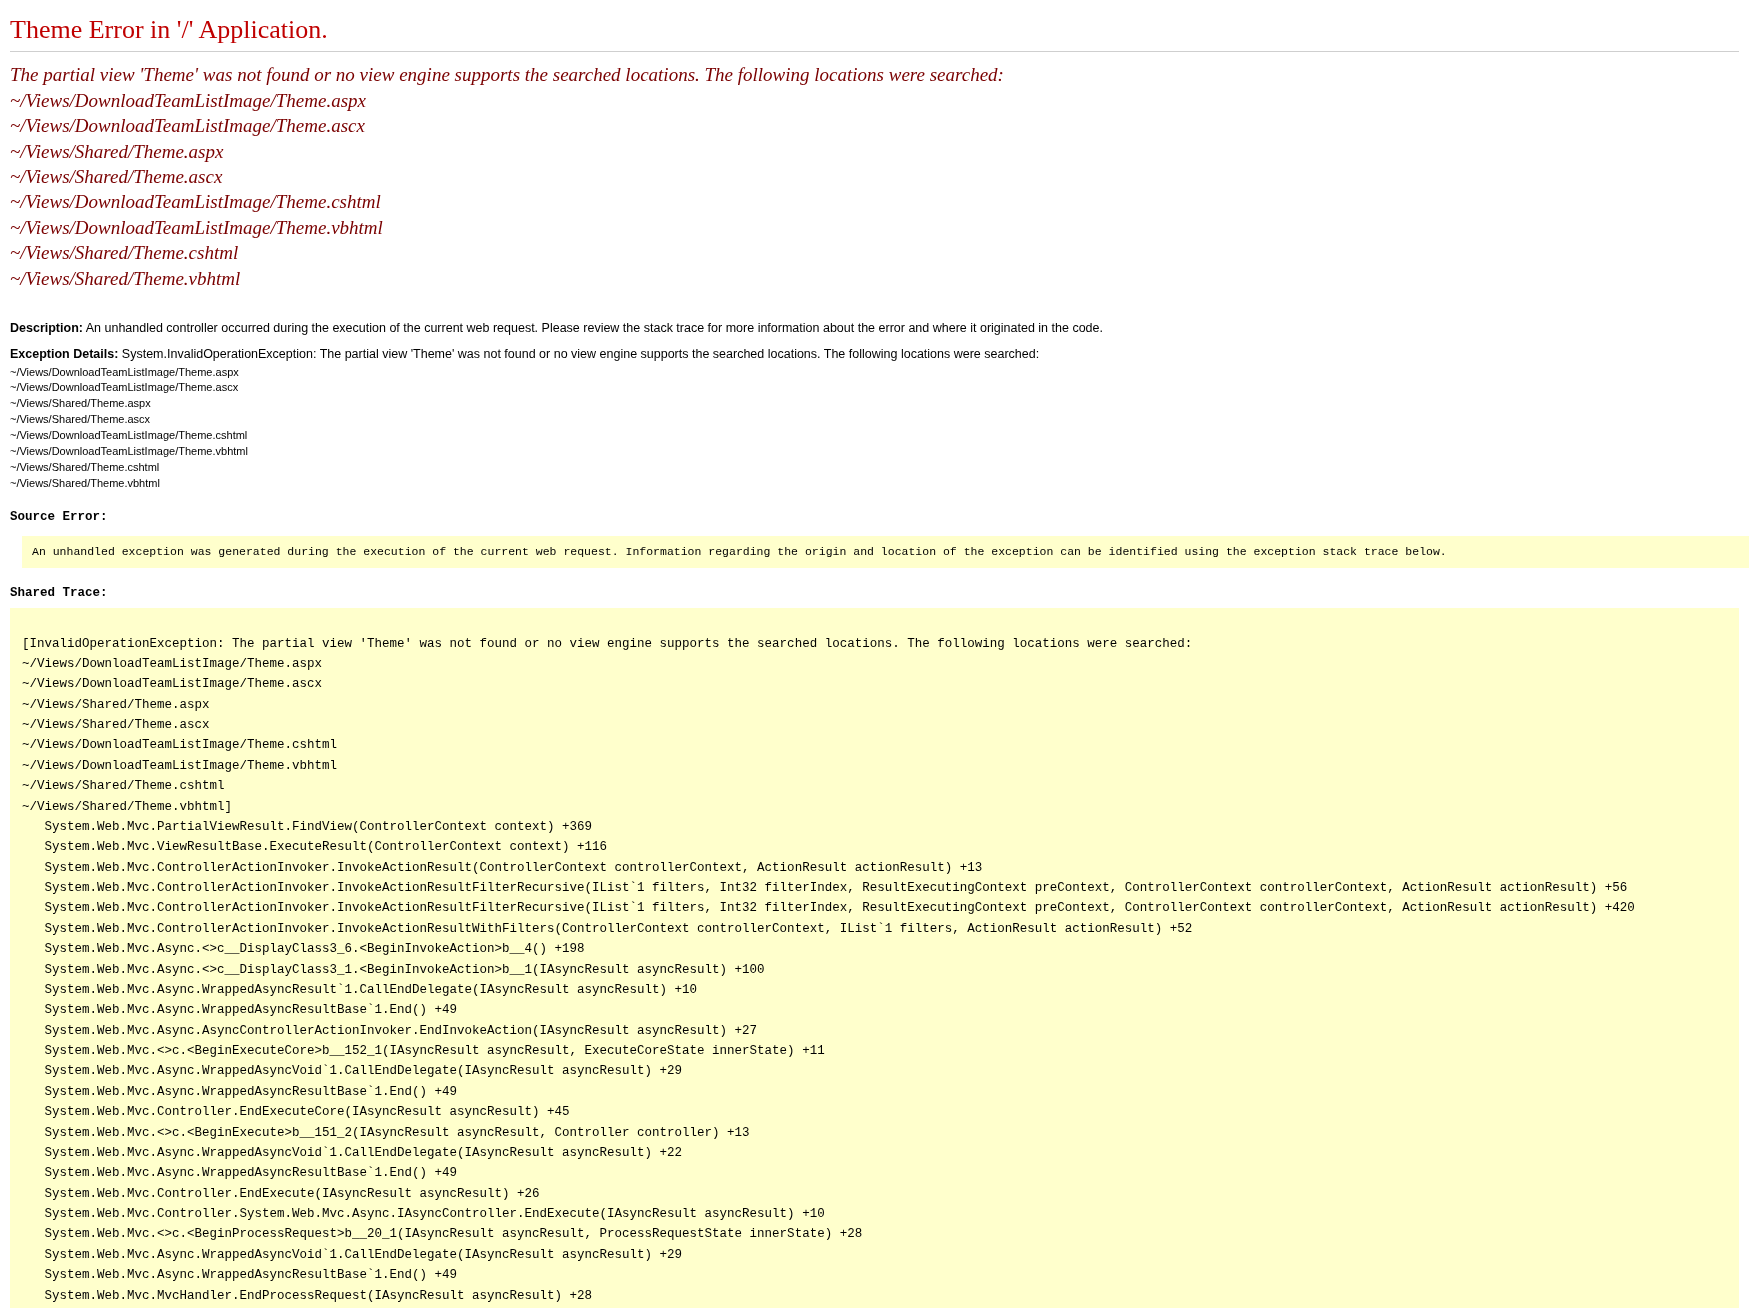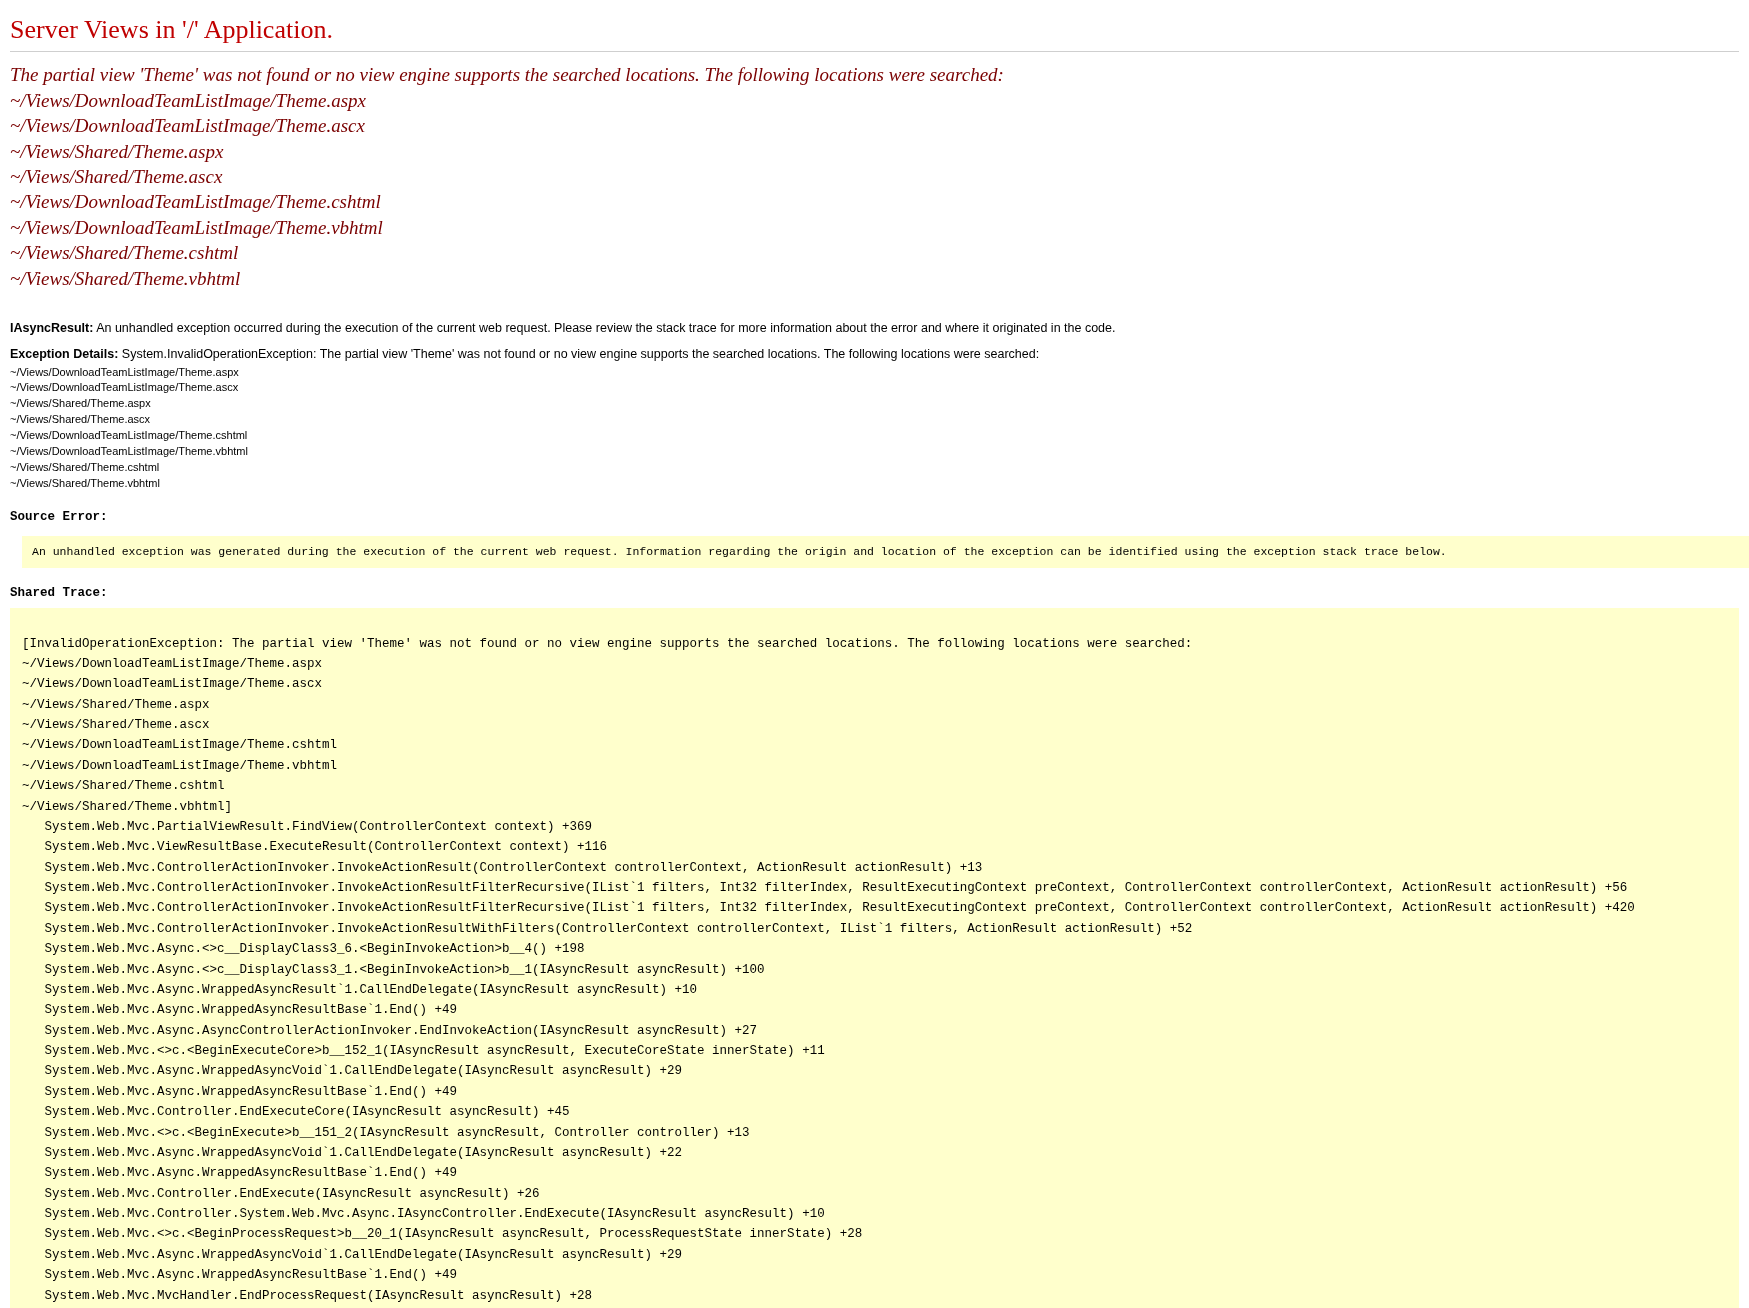--- a/index.html
+++ b/index.html
@@ -87,38 +87,38 @@
     margin: 0;
     width: 100%;
     box-sizing: border-box;
     white-space: pre;
     overflow: hidden;
   }
 </style>
 </head>
 <body>
 
-<h1 class="title">Server Views in '/' Application.</h1>
+<h1 class="title">Theme Error in '/' Application.</h1>
 <hr class="hr">
 
 <div class="message">
   <span>The partial view 'Theme' was not found or no view engine supports the searched locations. The following locations were searched:</span>
   <span class="loc">~/Views/DownloadTeamListImage/Theme.aspx</span>
   <span class="loc">~/Views/DownloadTeamListImage/Theme.ascx</span>
   <span class="loc">~/Views/Shared/Theme.aspx</span>
   <span class="loc">~/Views/Shared/Theme.ascx</span>
   <span class="loc">~/Views/DownloadTeamListImage/Theme.cshtml</span>
   <span class="loc">~/Views/DownloadTeamListImage/Theme.vbhtml</span>
   <span class="loc">~/Views/Shared/Theme.cshtml</span>
   <span class="loc">~/Views/Shared/Theme.vbhtml</span>
 </div>
 
 <div class="section">
-  <b>IAsyncResult:</b>
-  <span>An unhandled exception occurred during the execution of the current web request. Please review the stack trace for more information about the error and where it originated in the code.</span>
+  <b>Description:</b>
+  <span>An unhandled controller occurred during the execution of the current web request. Please review the stack trace for more information about the error and where it originated in the code.</span>
 </div>
 
 <div class="section section-gap">
   <b>Exception Details:</b>
   <span>System.InvalidOperationException: The partial view 'Theme' was not found or no view engine supports the searched locations. The following locations were searched:</span>
   <div class="detail-lines">
     <div>~/Views/DownloadTeamListImage/Theme.aspx</div>
     <div>~/Views/DownloadTeamListImage/Theme.ascx</div>
     <div>~/Views/Shared/Theme.aspx</div>
     <div>~/Views/Shared/Theme.ascx</div>

